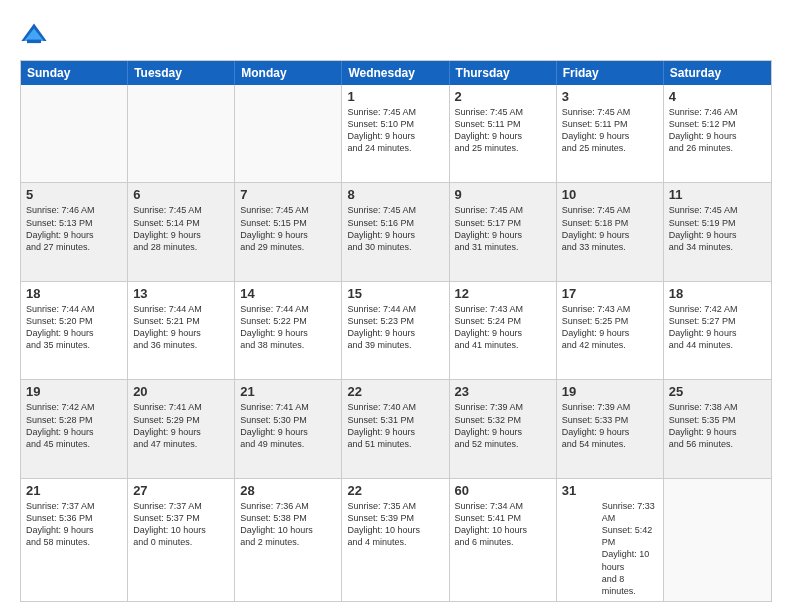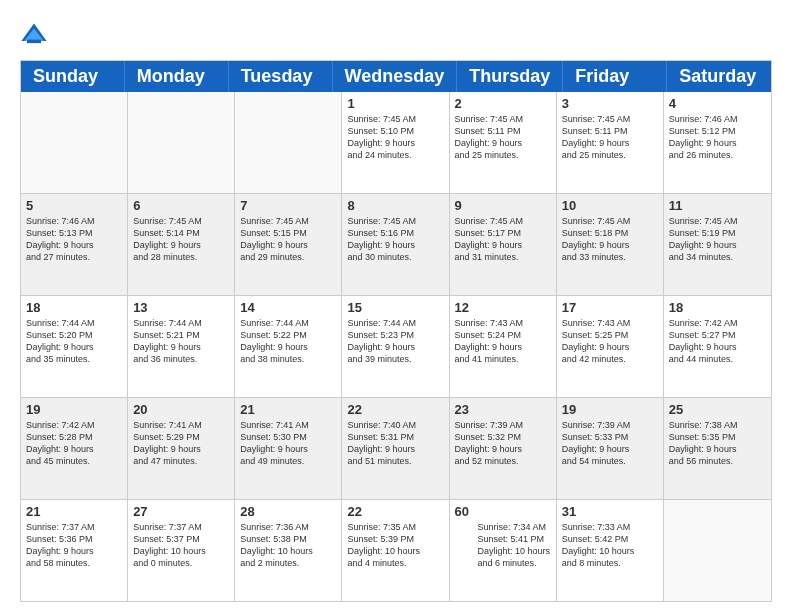--- a/index.html
+++ b/index.html
@@ -67,23 +67,23 @@
       flex-direction: column;
       border: 1px solid #ccc;
     }
     .cal-header {
       display: grid;
       grid-template-columns: repeat(7, 1fr);
       background: #1565c0;
     }
     .cal-header-cell {
       color: #fff;
-      font-size: 18px;
-      font-weight: bold;
-      padding: 5px 12px;
+      font-size: 12px;
+      font-weight: bold;
+      padding: 5px 6px;
       text-align: left;
       border-right: 1px solid #3a7fd4;
     }
     .cal-header-cell:last-child { border-right: none; }
     .cal-body {
       display: flex;
       flex-direction: column;
       flex: 1;
     }
     .cal-row {
@@ -135,22 +135,22 @@
     </div>
     <div class="title-block">
       <div class="month-title"></div>
       <div class="location"></div>
     </div>
   </div>
 
   <div class="calendar">
     <div class="cal-header">
     <div class="cal-header-cell">Sunday</div>
+        <div class="cal-header-cell">Tuesday</div>
         <div class="cal-header-cell">Monday</div>
-        <div class="cal-header-cell">Tuesday</div>
         <div class="cal-header-cell">Wednesday</div>
         <div class="cal-header-cell">Thursday</div>
         <div class="cal-header-cell">Friday</div>
         <div class="cal-header-cell">Saturday</div>
       </div>
     <div class="cal-body">
     <div class="cal-row">
           <div class="cal-cell empty"></div>
           <div class="cal-cell empty"></div>
           <div class="cal-cell empty"></div>
@@ -360,28 +360,28 @@
           </div>
           <div class="cal-cell">
             <span class="day-num">22</span>
             <div class="cell-text" style="white-space: pre-line;">Sunrise: 7:35 AM
 Sunset: 5:39 PM
 Daylight: 10 hours
 and 4 minutes.</div>
           </div>
           <div class="cal-cell">
             <span class="day-num">60</span>
-            <div class="cell-text" style="white-space: pre-line; margin-left: 23px;">Sunrise: 7:34 AM
+            <div class="cell-text" style="white-space: pre-line;">Sunrise: 7:34 AM
 Sunset: 5:41 PM
 Daylight: 10 hours
 and 6 minutes.</div>
           </div>
           <div class="cal-cell">
             <span class="day-num">31</span>
-            <div class="cell-text" style="white-space: pre-line;">Sunrise: 7:33 AM
+            <div class="cell-text" style="white-space: pre-line; margin-left: 40px;">Sunrise: 7:33 AM
 Sunset: 5:42 PM
 Daylight: 10 hours
 and 8 minutes.</div>
           </div>
           <div class="cal-cell empty"></div>
         </div>
       </div>
   </div>
 </div>
 

